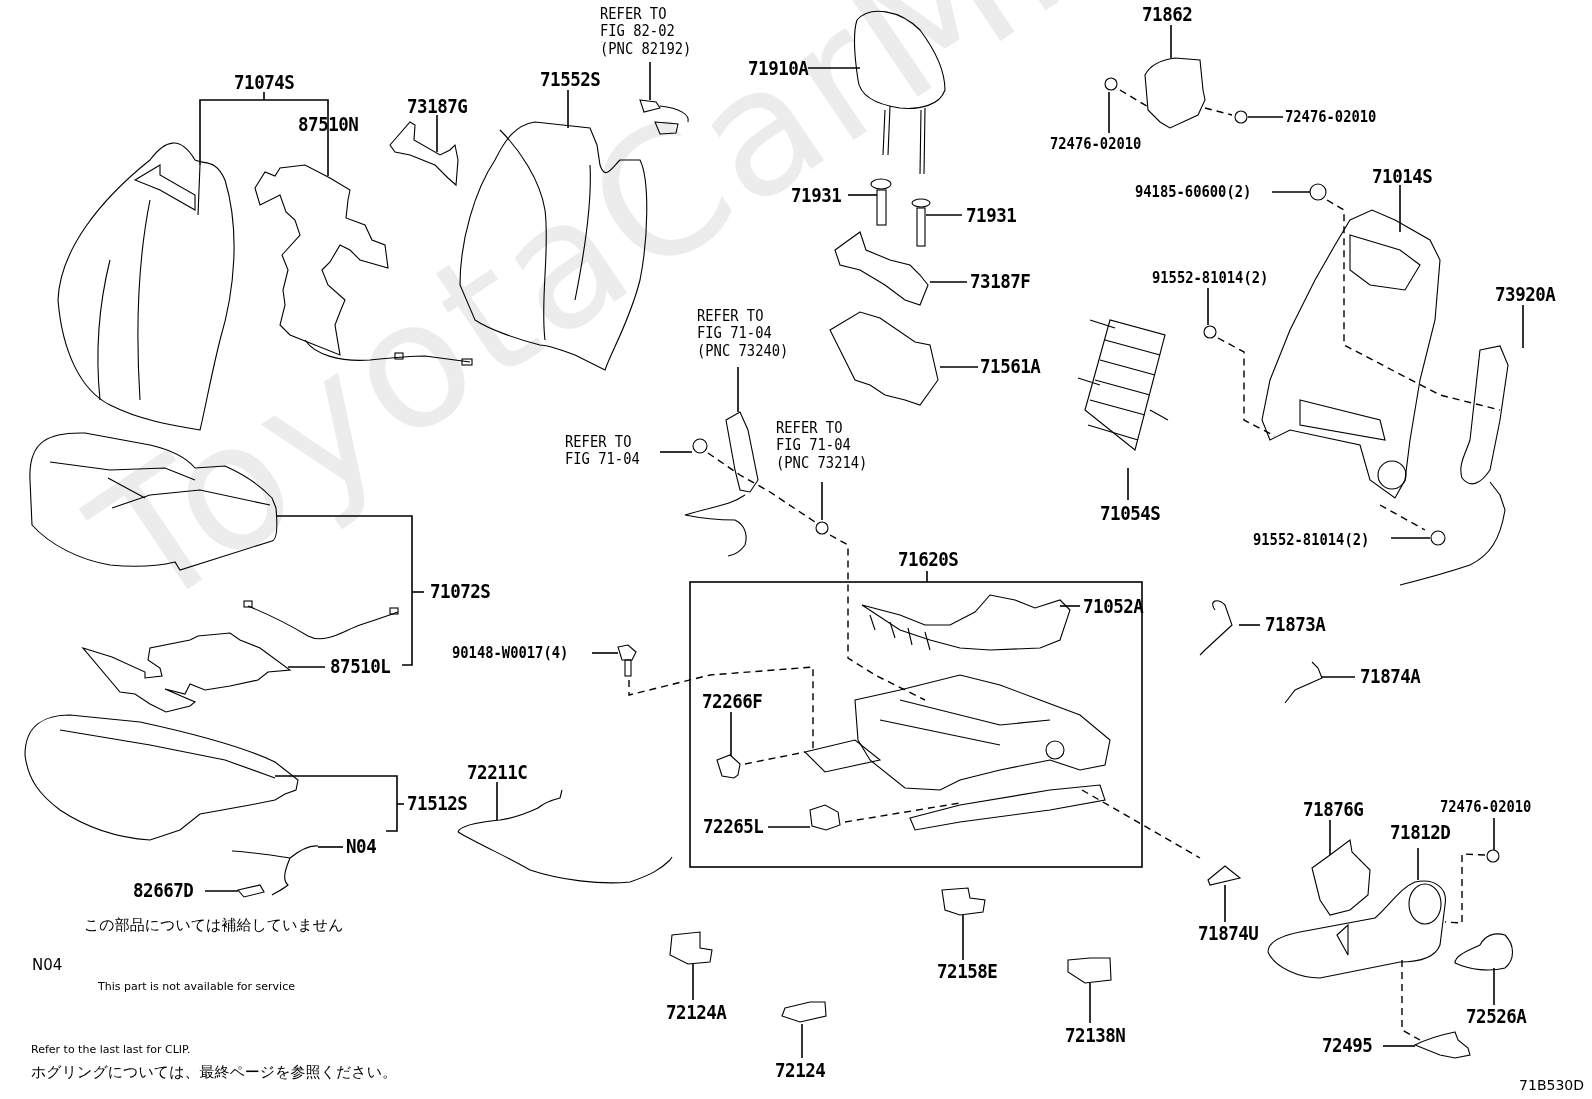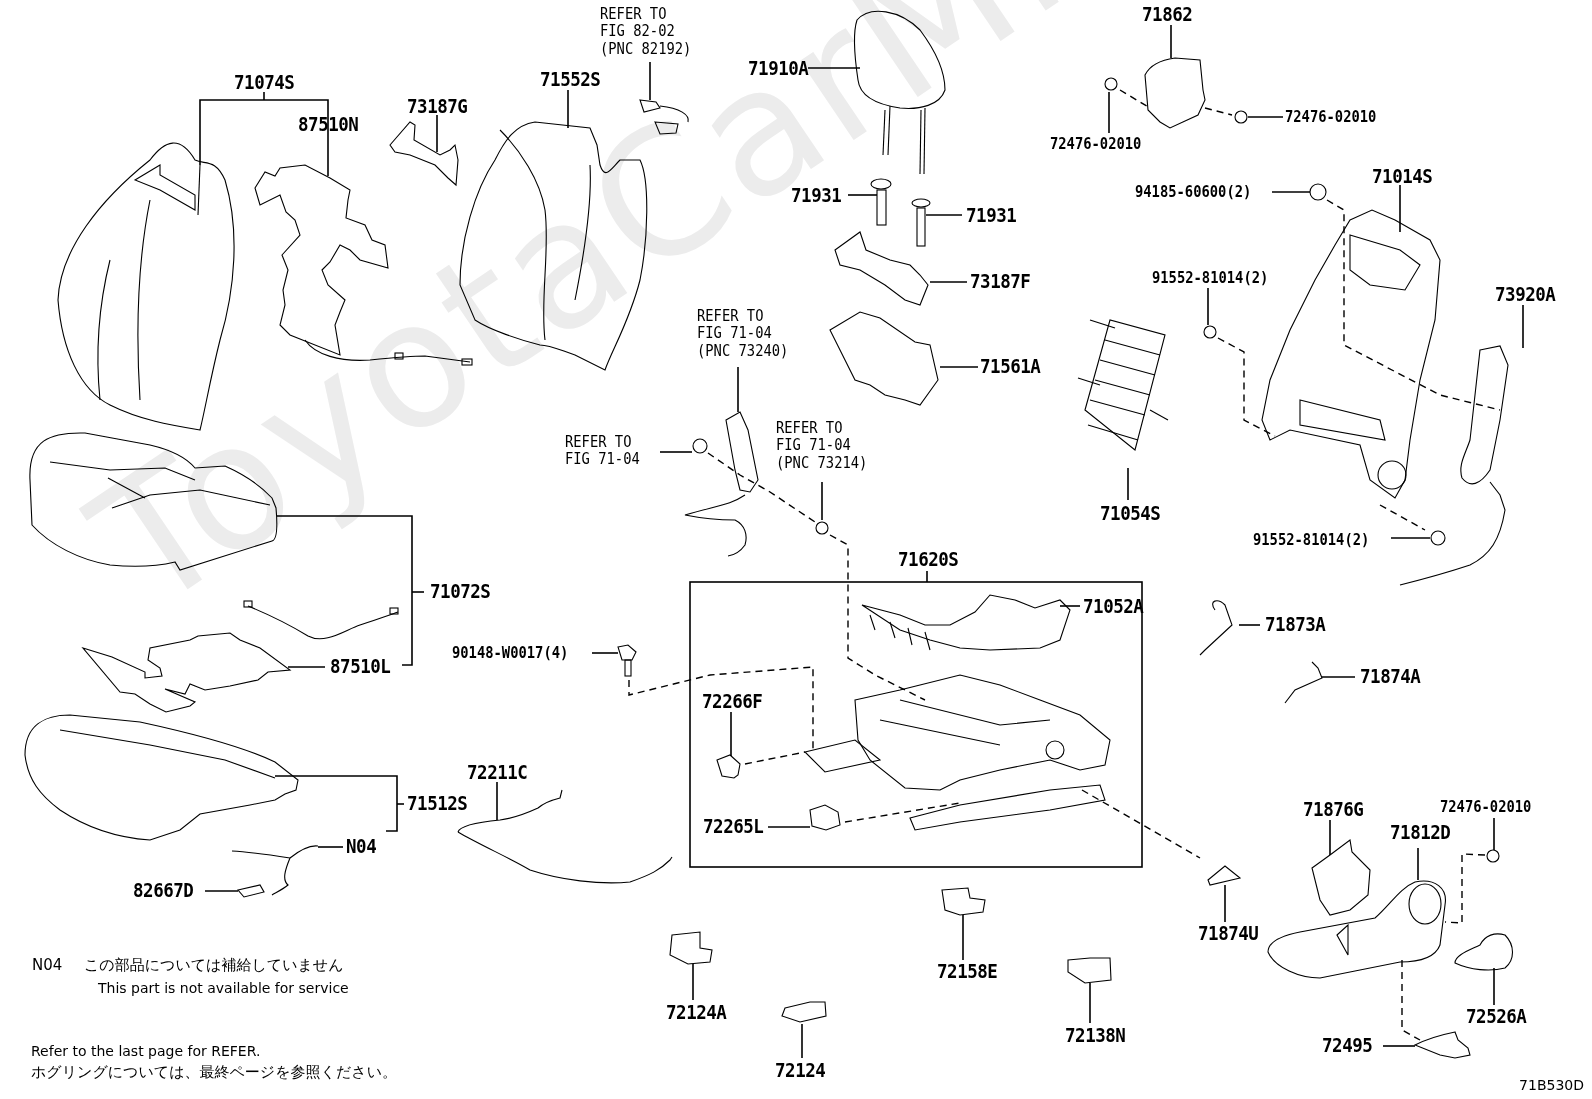--- a/index.html
+++ b/index.html
@@ -3,21 +3,21 @@
 <meta charset="utf-8">
 <style>
   html, body { margin: 0; padding: 0; background: #ffffff; }
   body { width: 1592px; height: 1099px; position: relative; overflow: hidden;
          font-family: "DejaVu Sans Mono", "Liberation Mono", monospace; color: #000; }
   #diagram { position: absolute; left: 0; top: 0; width: 1592px; height: 1099px; }
   .lbl { position: absolute; font-family: "DejaVu Sans Mono", monospace; font-weight: bold;
          font-size: 19px; letter-spacing: -0.5px; white-space: nowrap; line-height: 1; transform: scaleX(0.92); transform-origin: left top; }
   .lbl.sm { font-size: 15px; font-weight: normal; letter-spacing: 0; line-height: 1.15; }
   .note { position: absolute; font-family: "DejaVu Sans", sans-serif; font-size: 15px; white-space: nowrap; }
-  .note.en { font-size: 14px; }
+  .note.en { font-size: 11px; }
   .watermark { position: absolute; left: 60px; top: 480px; font-family: "DejaVu Sans", sans-serif;
          font-size: 175px; color: #ececec; transform: rotate(-34deg); transform-origin: left top;
          white-space: nowrap; letter-spacing: 4px; pointer-events: none; z-index: 0; }
   .fig { position: absolute; right: 8px; bottom: 6px; font-family: "DejaVu Sans", sans-serif; font-size: 14px; }
   svg .p { fill: none; stroke: #000; stroke-width: 1.1; }
   svg .t { fill: none; stroke: #000; stroke-width: 1.6; }
   svg .d { fill: none; stroke: #000; stroke-width: 1.4; stroke-dasharray: 7 5; }
   svg .leader { fill: none; stroke: #000; stroke-width: 1.6; }
   .layer { position: absolute; left: 0; top: 0; z-index: 2; }
 </style>
@@ -325,20 +325,20 @@
     <div class="lbl" style="left:1390px;top:823px">71812D</div>
     <div class="lbl" style="left:1198px;top:924px">71874U</div>
     <div class="lbl" style="left:937px;top:962px">72158E</div>
     <div class="lbl" style="left:666px;top:1003px">72124A</div>
     <div class="lbl" style="left:1065px;top:1026px">72138N</div>
     <div class="lbl" style="left:1466px;top:1007px">72526A</div>
     <div class="lbl" style="left:775px;top:1061px">72124</div>
     <div class="lbl" style="left:1322px;top:1036px">72495</div>
 
     <div class="note" style="left:32px;top:956px">N04</div>
-    <div class="note" style="left:84px;top:956px">この部品については補給していません</div>
+    <div class="note" style="left:84px;top:916px">この部品については補給していません</div>
     <div class="note en" style="left:98px;top:980px">This part is not available for service</div>
     <div class="note" style="left:31px;top:1063px">ホグリングについては、最終ページを参照ください。</div>
-    <div class="note en" style="left:31px;top:1043px">Refer to the last page for REFER.</div>
+    <div class="note en" style="left:31px;top:1043px">Refer to the last last for CLIP.</div>
 
     <div class="fig">71B530D</div>
   </div>
 </div>
 
 </body></html>

